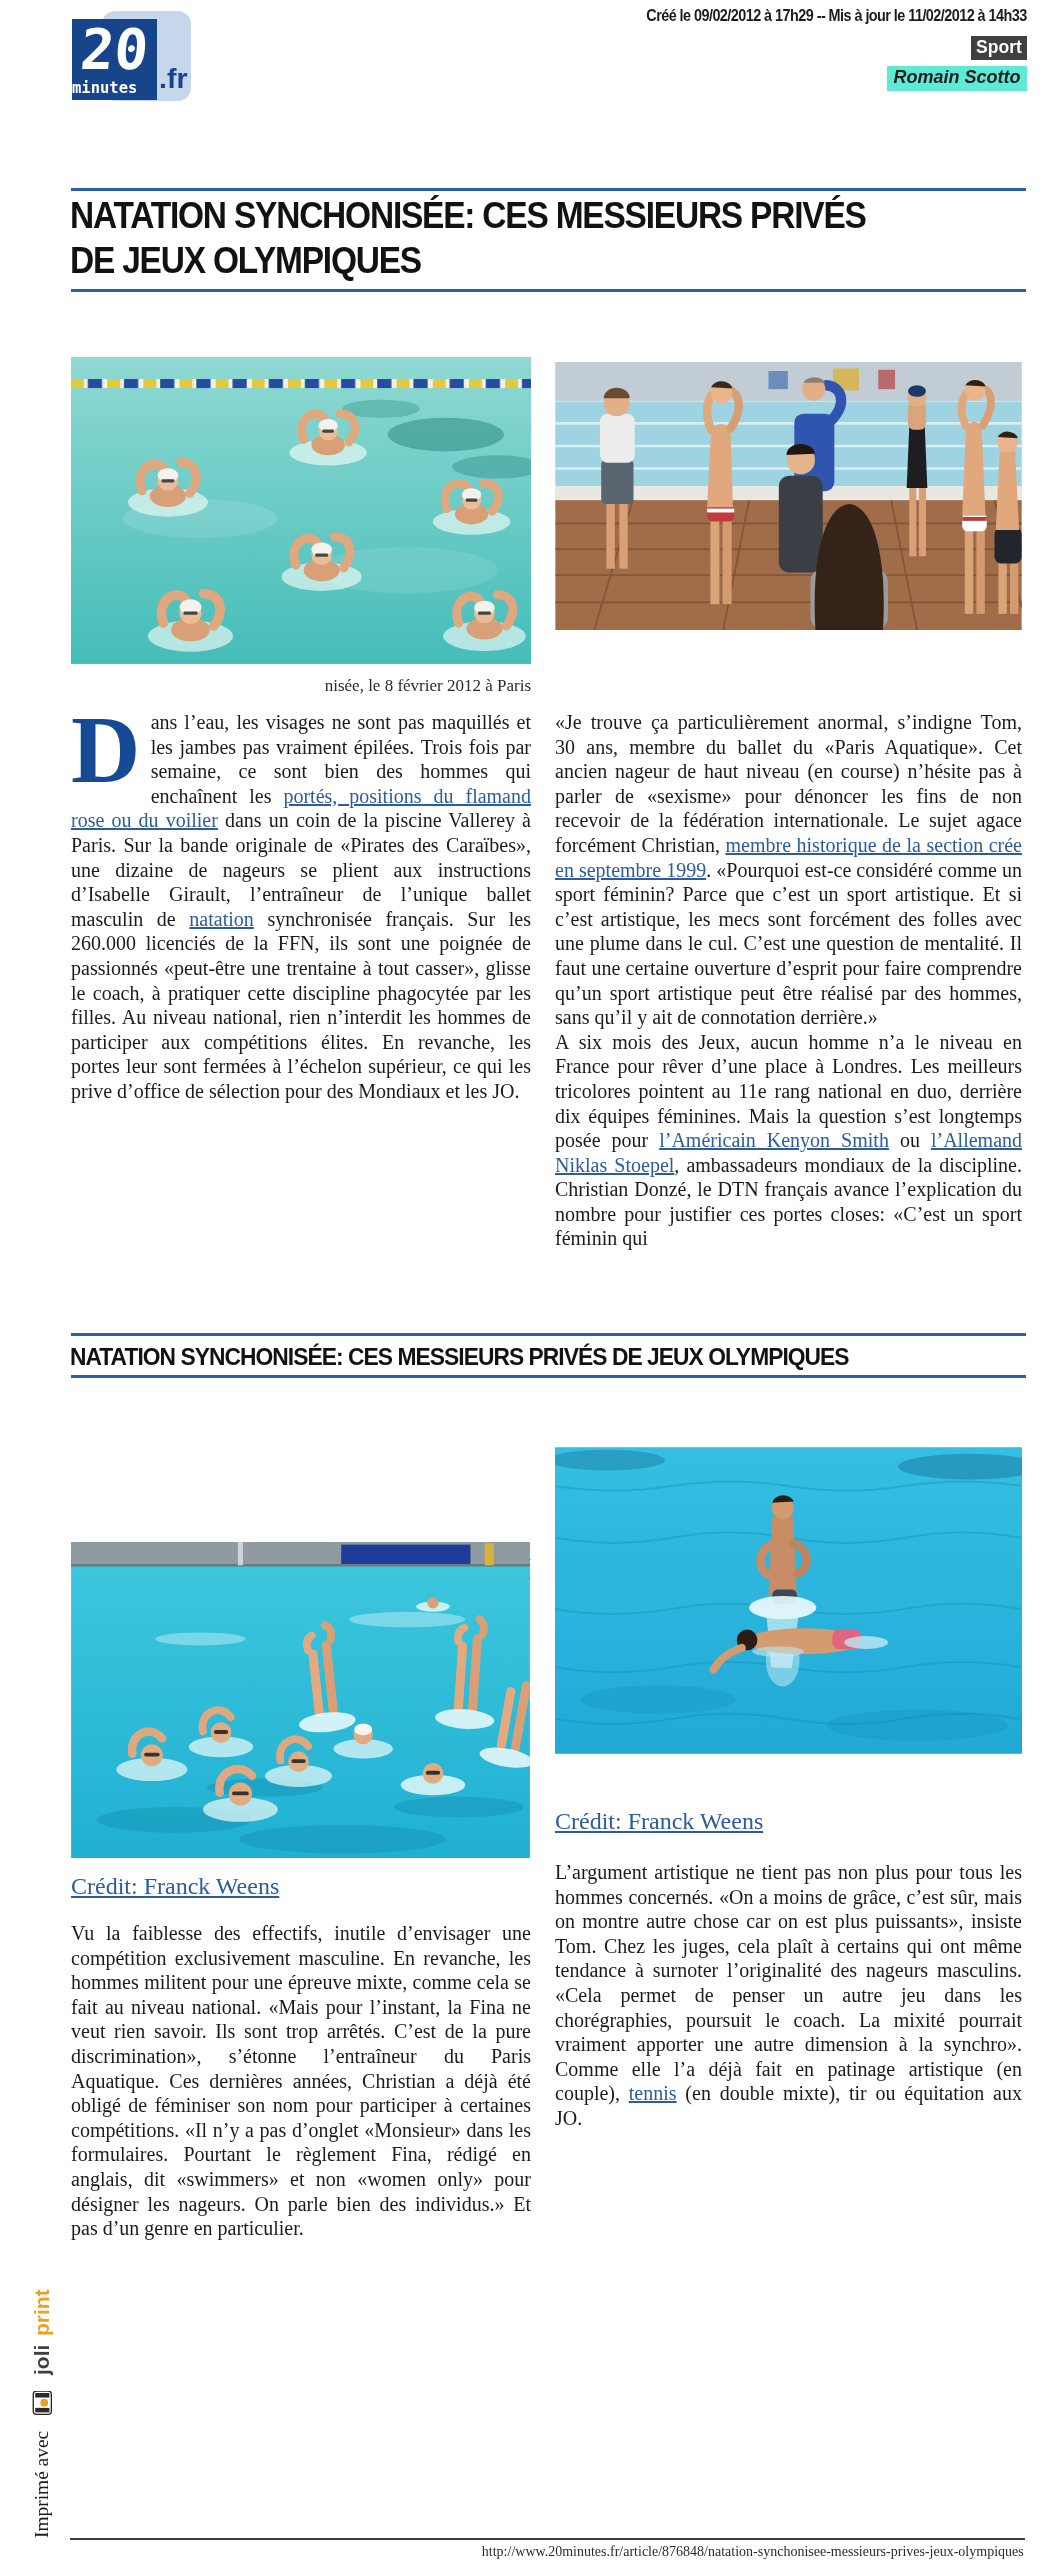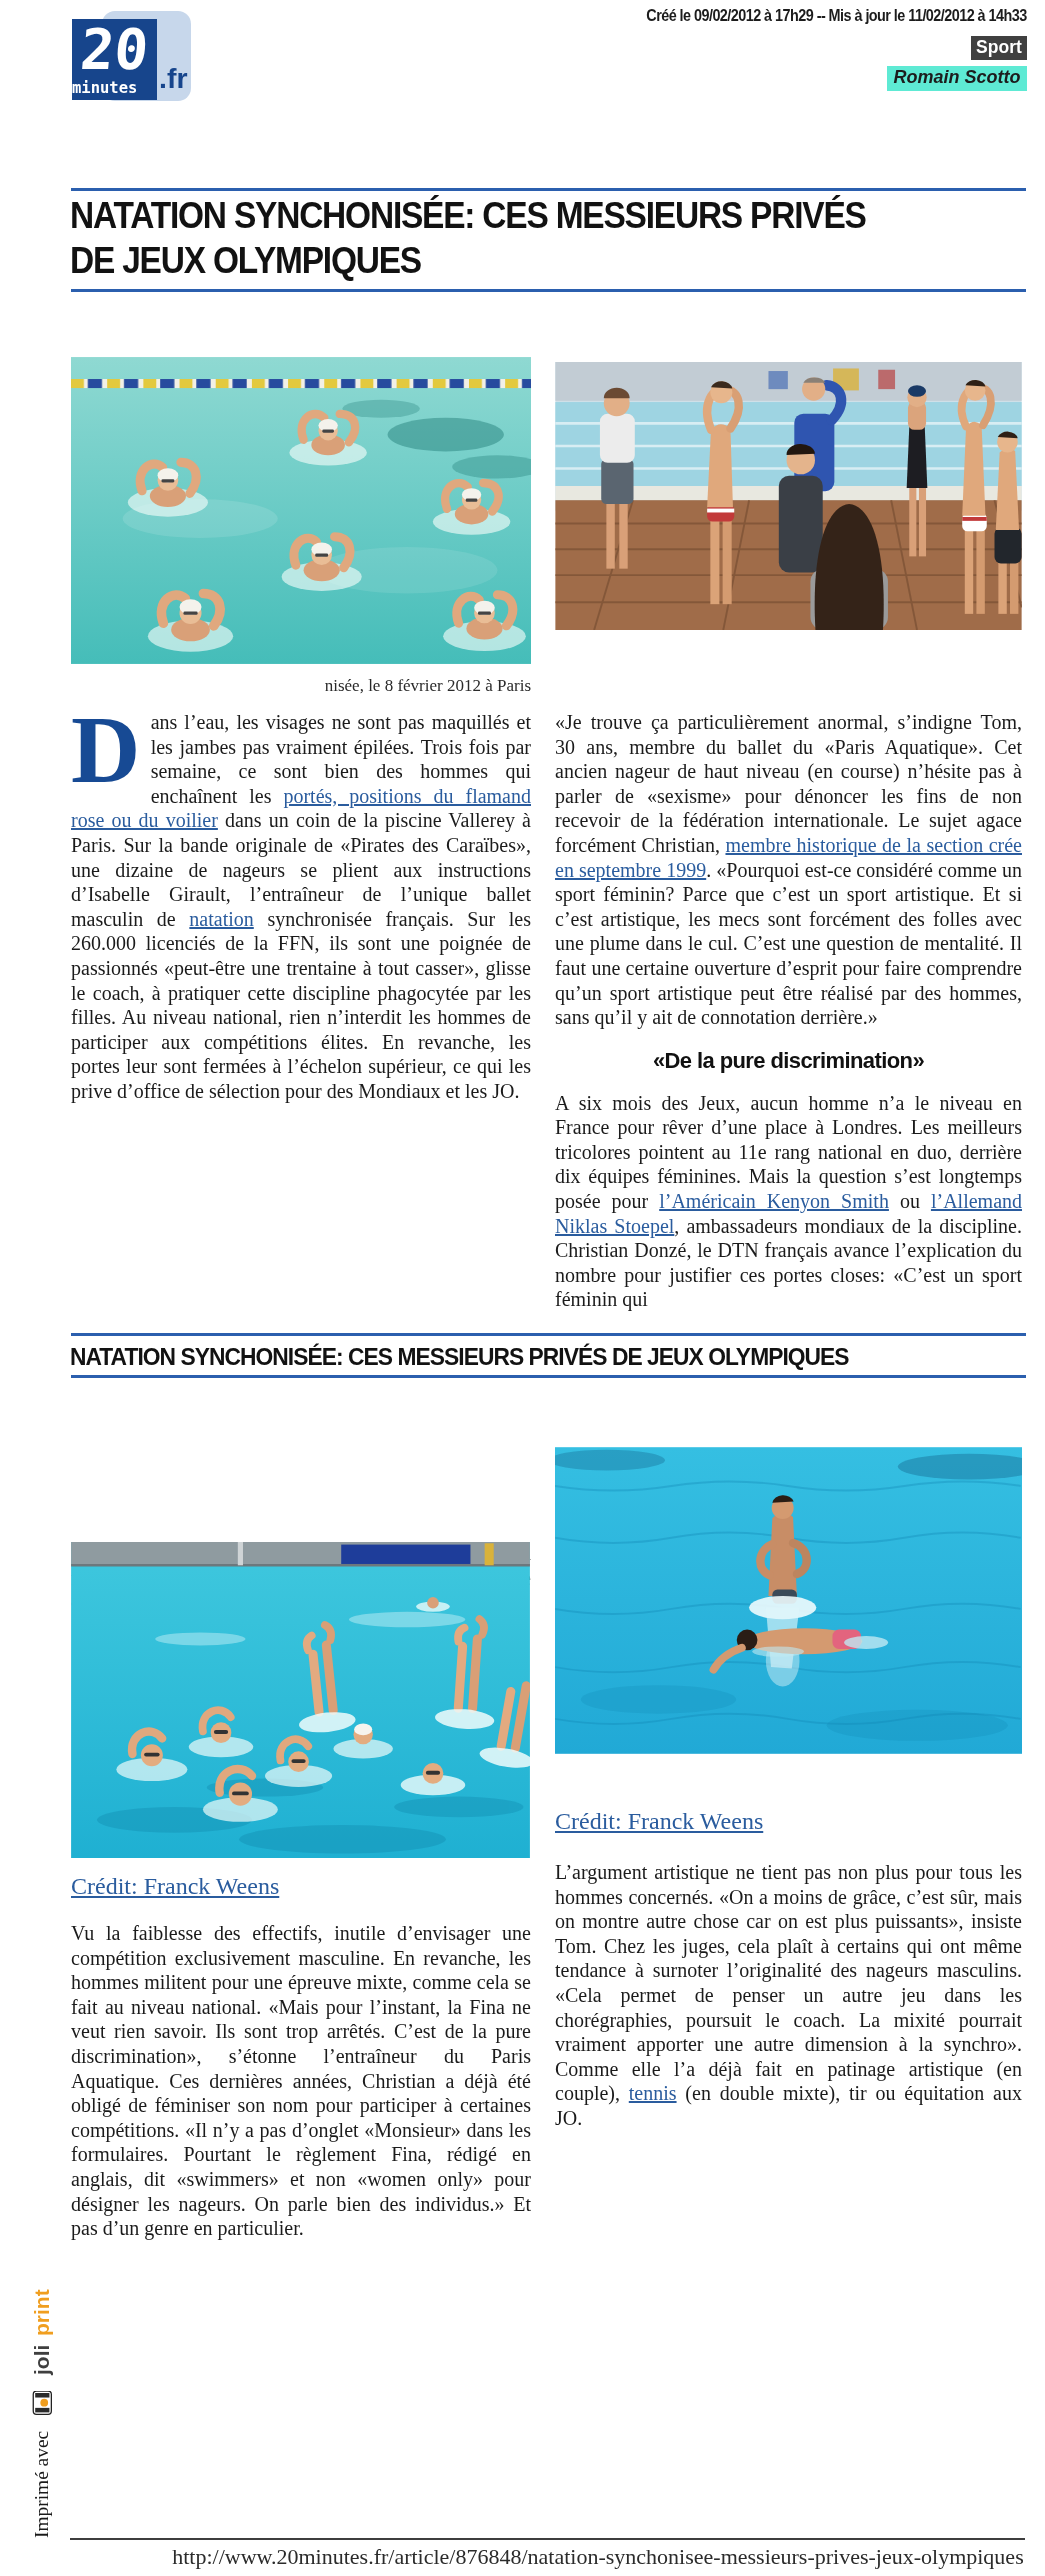--- a/index.html
+++ b/index.html
@@ -62,21 +62,21 @@
 
   
   .vbrand{position:absolute;left:30px;top:2217px;height:321px;
           writing-mode:vertical-rl;transform:rotate(180deg);
           display:flex;align-items:center;gap:9px;
           font-size:19.4px;color:#1a1a1a;white-space:nowrap;}
   .vbrand .jl{font-family:"Liberation Sans",sans-serif;font-weight:bold;font-size:21px;color:#3f3f3f;}
   .vbrand .jp{font-family:"Liberation Sans",sans-serif;font-weight:bold;font-size:21px;color:#f09e1f;}
   .jicon{width:19.4px;height:24.6px;margin:6.5px 0;}
   .footer-rule{position:absolute;left:70px;top:2538px;width:955px;height:1.9px;background:#3e3e3e;}
-  .footer-url{position:absolute;right:21.3px;top:2544px;font-size:22px;color:#2b2b2b;white-space:nowrap;}
+  .footer-url{position:absolute;right:21.3px;top:2544px;font-size:14px;color:#2b2b2b;white-space:nowrap;}
 </style>
 </head>
 <body>
 
 <div class="page">
 
   <div class="logo-back"></div>
   <div class="logo-box">
     <div class="logo-num">20</div>
     <div class="logo-word">minutes</div>
@@ -274,21 +274,20 @@
   <div class="caption">
     <div>nisée, le 8 février 2012 à Paris</div>
   </div>
 
   <div class="col colL" style="top:710px;">
     <p class="p"><span class="dropcap">D</span><span><span>ans l’eau, les visages ne sont pas maquillés et les jambes pas vraiment épilées. Trois fois par semaine, ce sont bien des hommes qui enchaînent les </span><a class="lnk" href="#">portés, positions du flamand rose ou du voilier</a><span> dans un coin de la piscine Vallerey à Paris. Sur la bande originale de «Pirates des Caraïbes», une dizaine de nageurs se plient aux instructions d’Isabelle Girault, l’entraîneur de l’unique ballet masculin de </span><a class="lnk" href="#">natation</a><span> synchronisée français. Sur les 260.000 licenciés de la FFN, ils sont une poignée de passionnés «peut-être une trentaine à tout casser», glisse le coach, à pratiquer cette discipline phagocytée par les filles. Au niveau national, rien n’interdit les hommes de participer aux compétitions élites. En revanche, les portes leur sont fermées à l’échelon supérieur, ce qui les prive d’office de sélection pour des Mondiaux et les JO.</span></span></p>
   </div>
 
   <div class="col colR" style="top:710px;">
     <p class="p"><span><span>«Je trouve ça particulièrement anormal, s’indigne Tom, 30 ans, membre du ballet du «Paris Aquatique». Cet ancien nageur de haut niveau (en course) n’hésite pas à parler de «sexisme» pour dénoncer les fins de non recevoir de la fédération internationale. Le sujet agace forcément Christian, </span><a class="lnk" href="#">membre historique de la section crée en septembre 1999</a><span>. «Pourquoi est-ce considéré comme un sport féminin? Parce que c’est un sport artistique. Et si c’est artistique, les mecs sont forcément des folles avec une plume dans le cul. C’est une question de mentalité. Il faut une certaine ouverture d’esprit pour faire comprendre qu’un sport artistique peut être réalisé par des hommes, sans qu’il y ait de connotation derrière.»</span></span></p>
-    <div class="subhead">«De la pure discrimination»</div>
     <p class="p"><span><span>A six mois des Jeux, aucun homme n’a le niveau en France pour rêver d’une place à Londres. Les meilleurs tricolores pointent au 11e rang national en duo, derrière dix équipes féminines. Mais la question s’est longtemps posée pour </span><a class="lnk" href="#">l’Américain Kenyon Smith</a><span> ou </span><a class="lnk" href="#">l’Allemand Niklas Stoepel</a><span>, ambassadeurs mondiaux de la discipline. Christian Donzé, le DTN français avance l’explication du nombre pour justifier ces portes closes: «C’est un sport féminin qui</span></span></p>
   </div>
 
   <div class="rule r3"></div>
   <div class="headline2">NATATION SYNCHONISÉE: CES MESSIEURS PRIVÉS DE JEUX OLYMPIQUES</div>
   <div class="rule r4"></div>
 
   <div class="col colL" style="top:1506px;margin-top:35px;">
     <p class="p"><span><span>ne compte pas assez de pratiquants pour être aux Jeux. Il faudrait que ce sport soit pratiqué sur plus de continents.»</span></span></p>
   </div>

